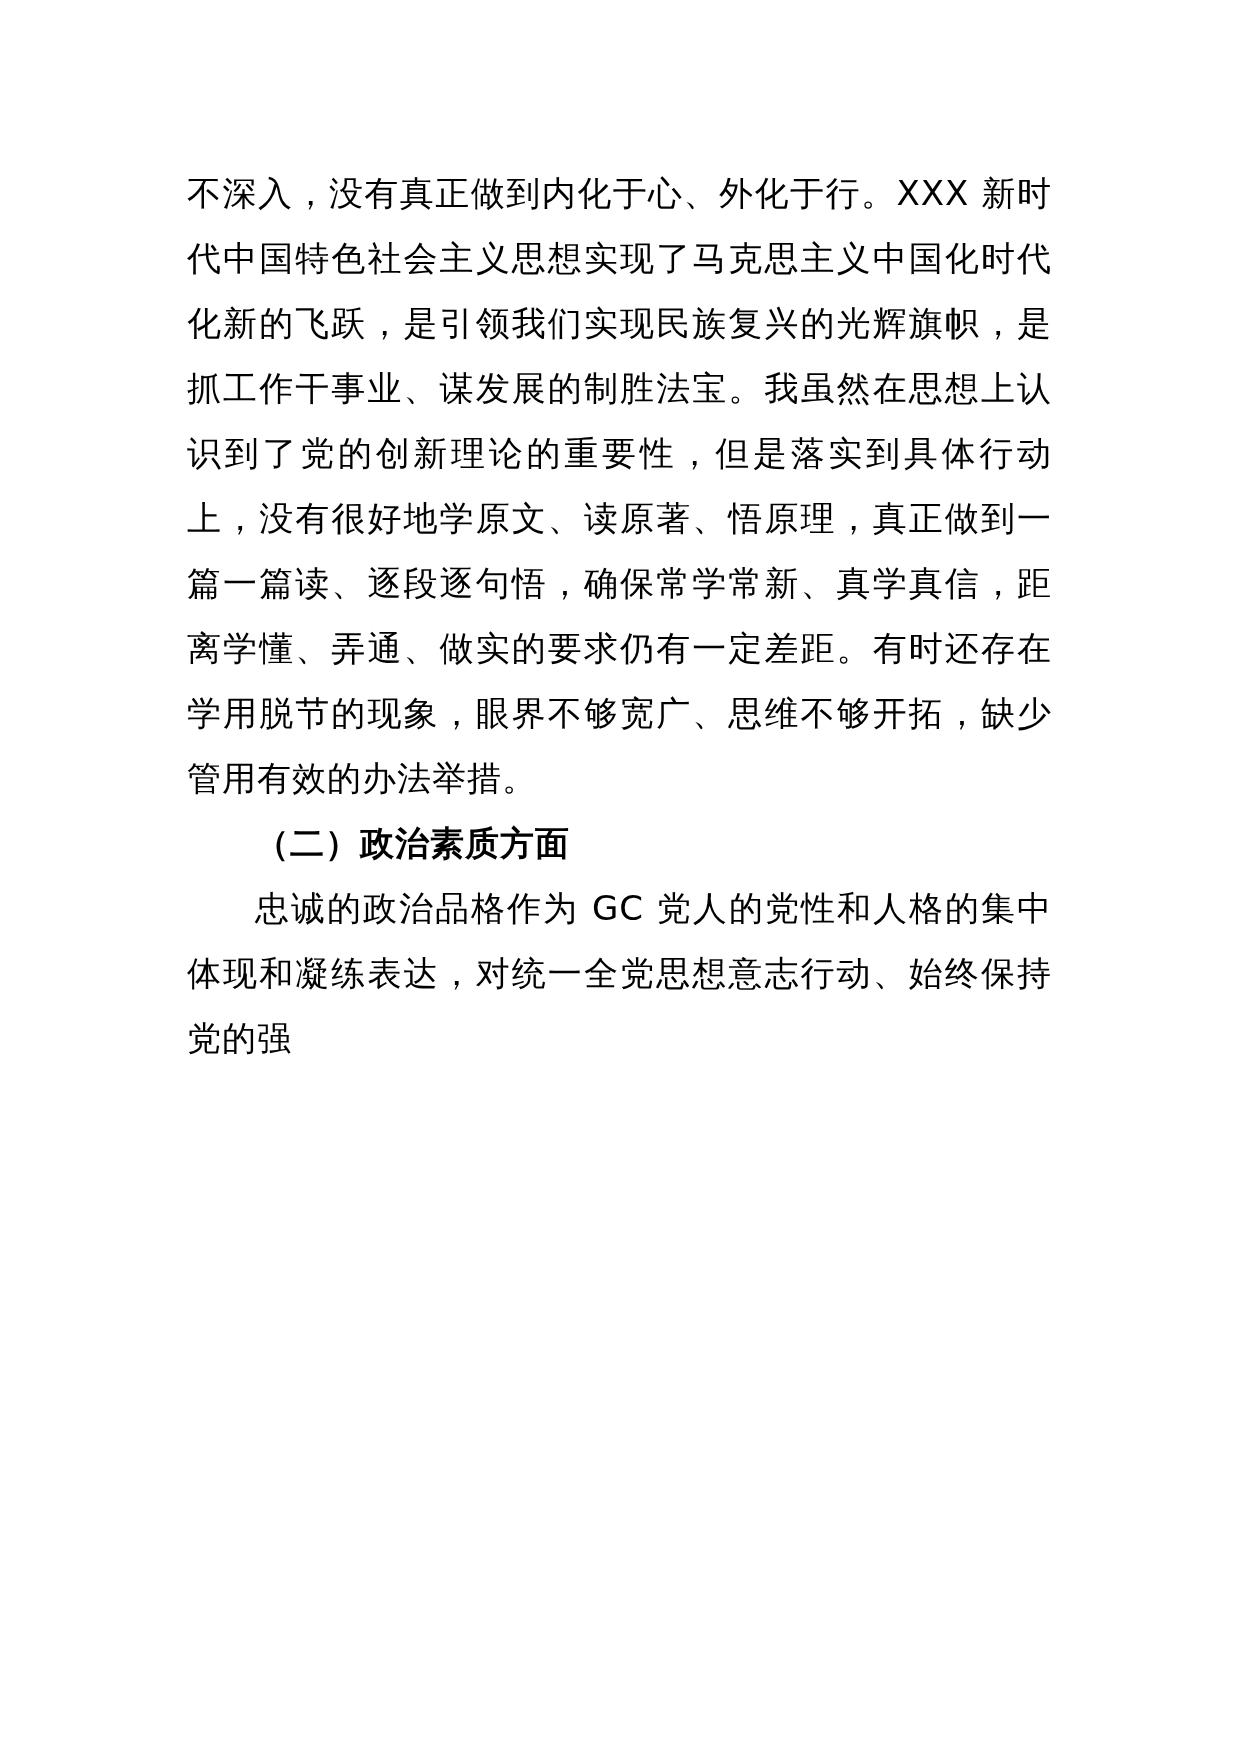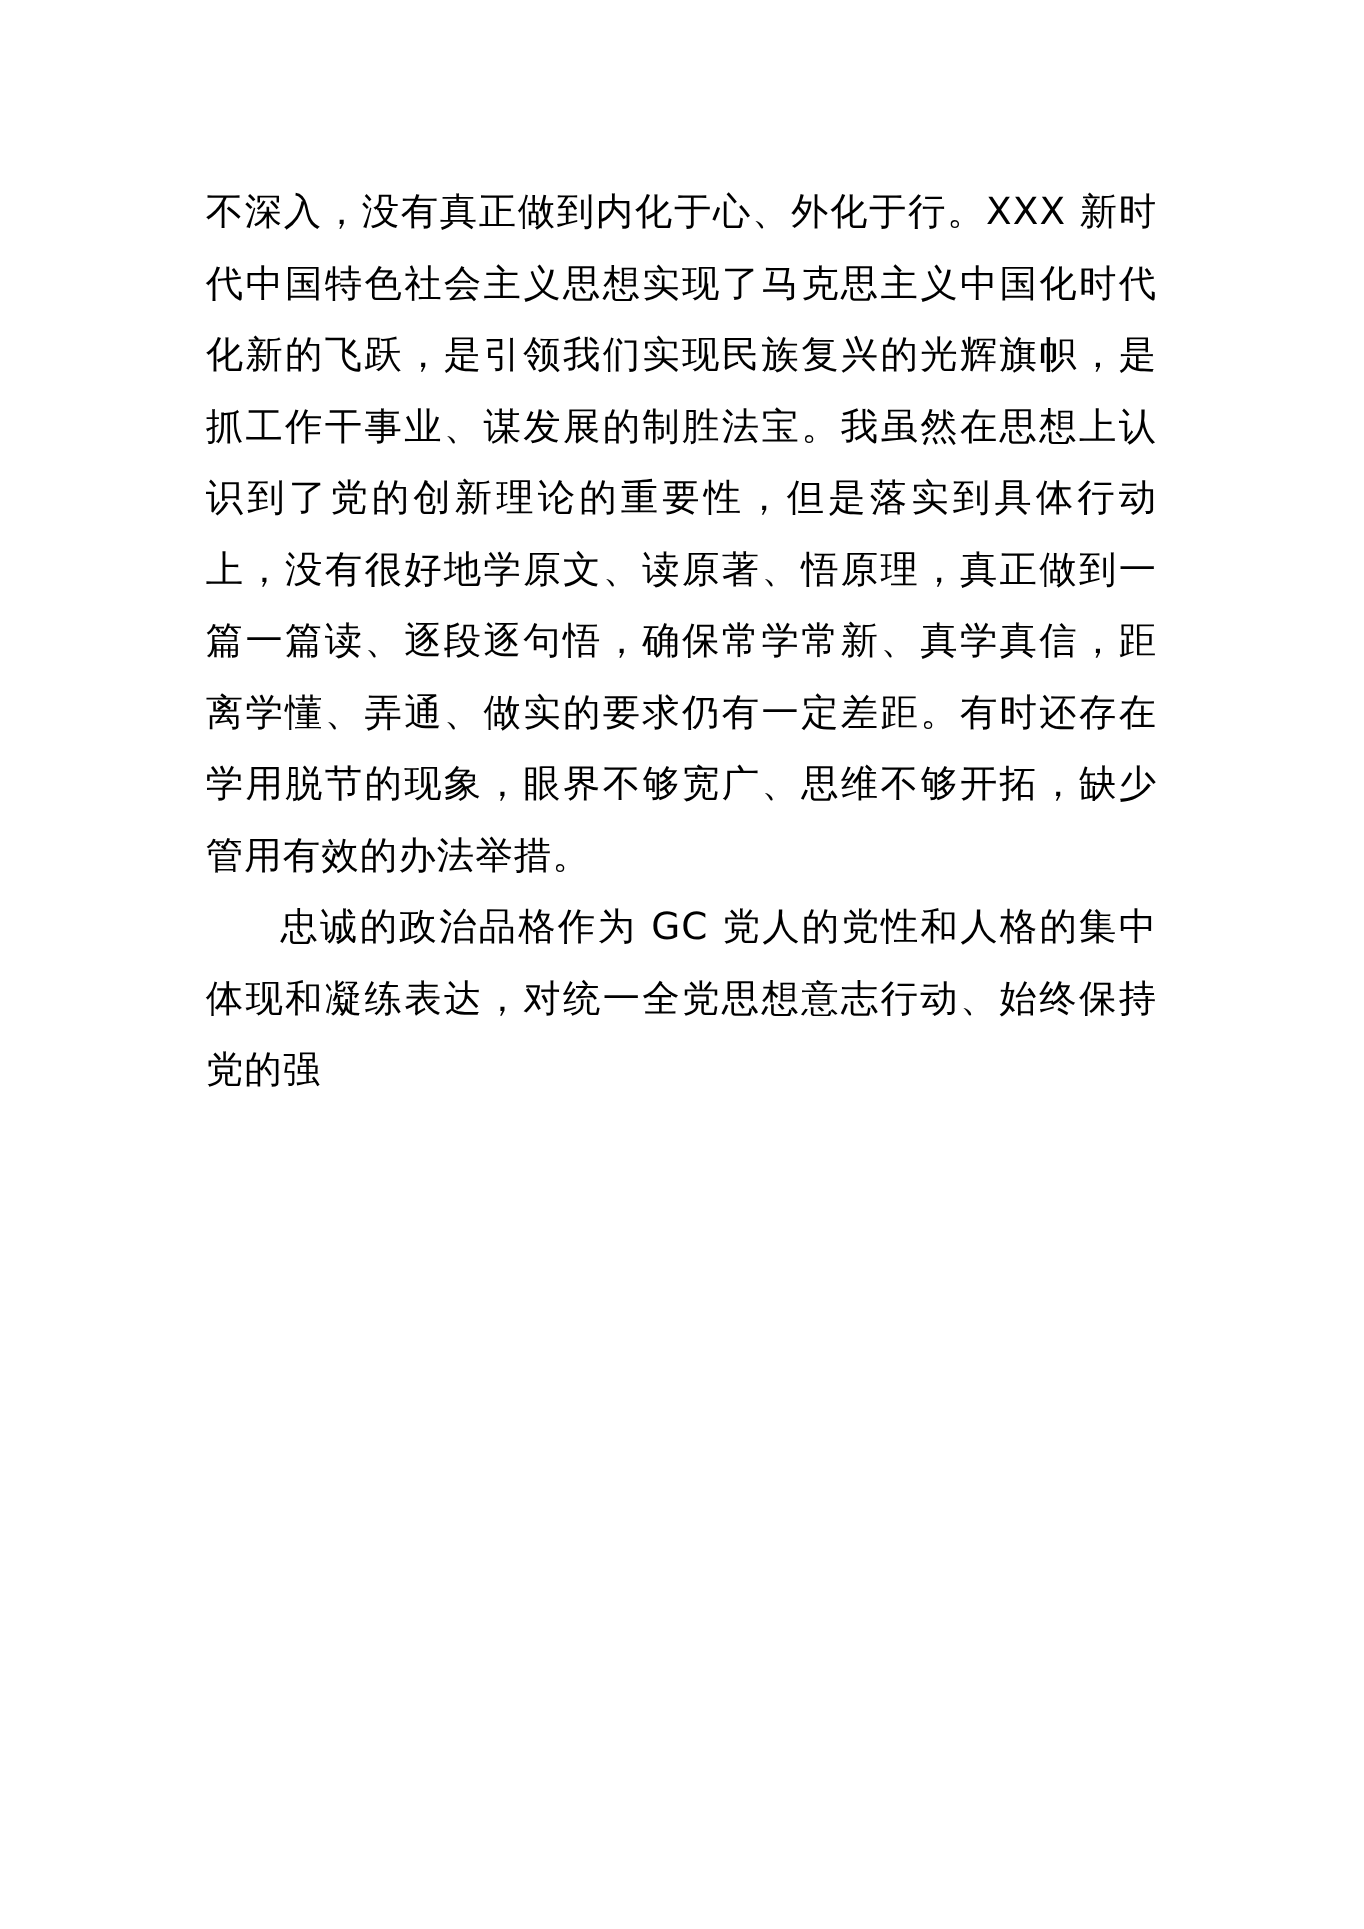--- a/index.html
+++ b/index.html
@@ -39,15 +39,16 @@
     font-weight: 700;
   }
 </style>
 </head>
 <body>
 
 <div class="page">
   <p class="para">不深入，没有真正做到内化于心、外化于行。XXX 新时代中国特色社会主义思想实现了马克思主义中国化时代化新的飞跃，是引领我们实现民族复兴的光辉旗帜，是抓工作干事业、谋发展的制胜法宝。我虽然在思想上认识到了党的创新理论的重要性，但是落实到具体行动上，没有很好地学原文、读原著、悟原理，真正做到一篇一篇读、逐段逐句悟，确保常学常新、真学真信，距离学懂、弄通、做实的要求仍有一定差距。有时还存在学用脱节的现象，眼界不够宽广、思维不够开拓，缺少管用有效的办法举措。</p>
 
 
+  <h3 class="heading indent-2em">（二）政治素质方面</h3>
 
   <p class="para indent-2em">忠诚的政治品格作为 GC 党人的党性和人格的集中体现和凝练表达，对统一全党思想意志行动、始终保持党的强</p>
 </div>
 
 </body></html>

